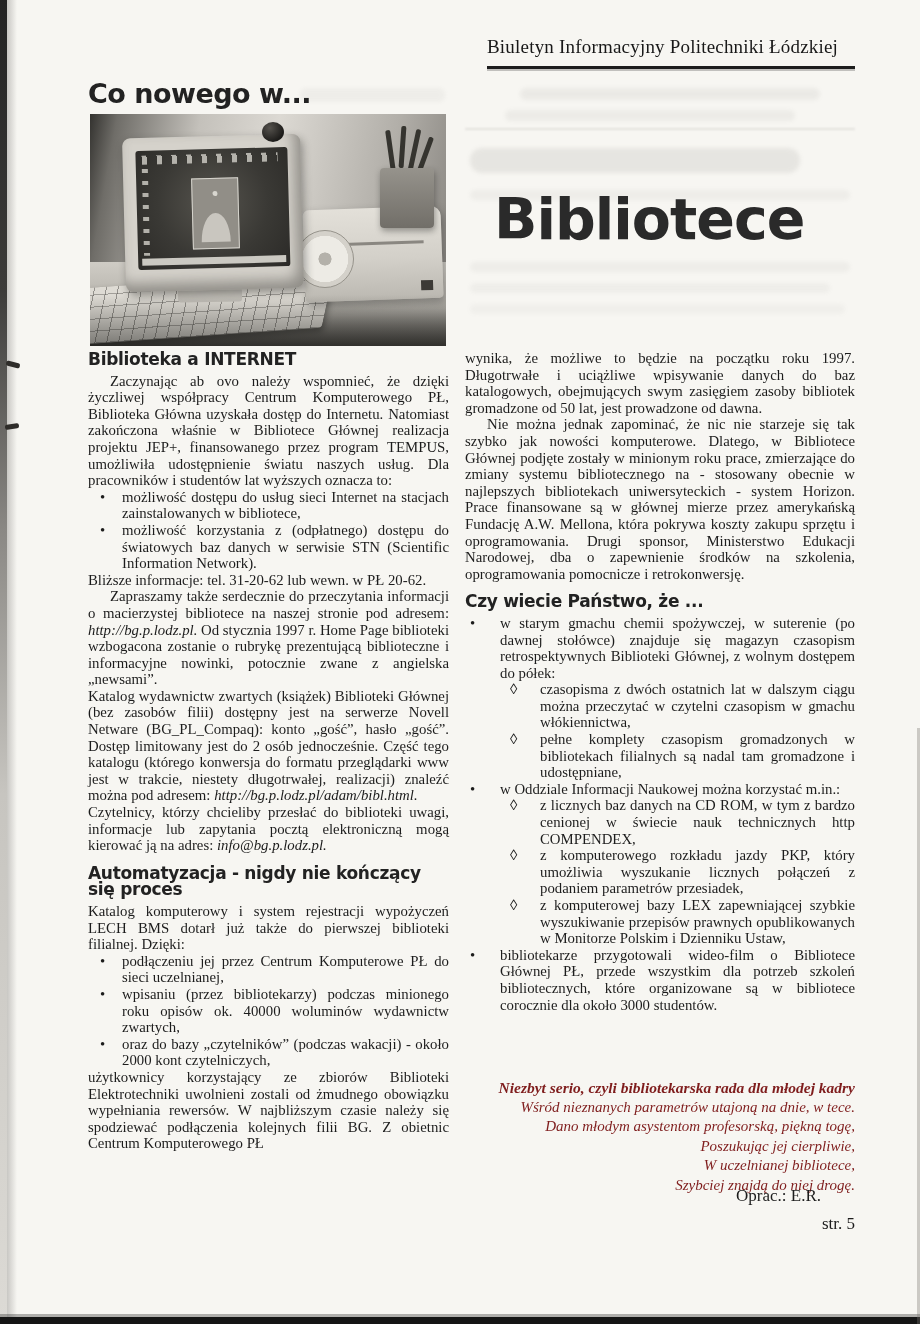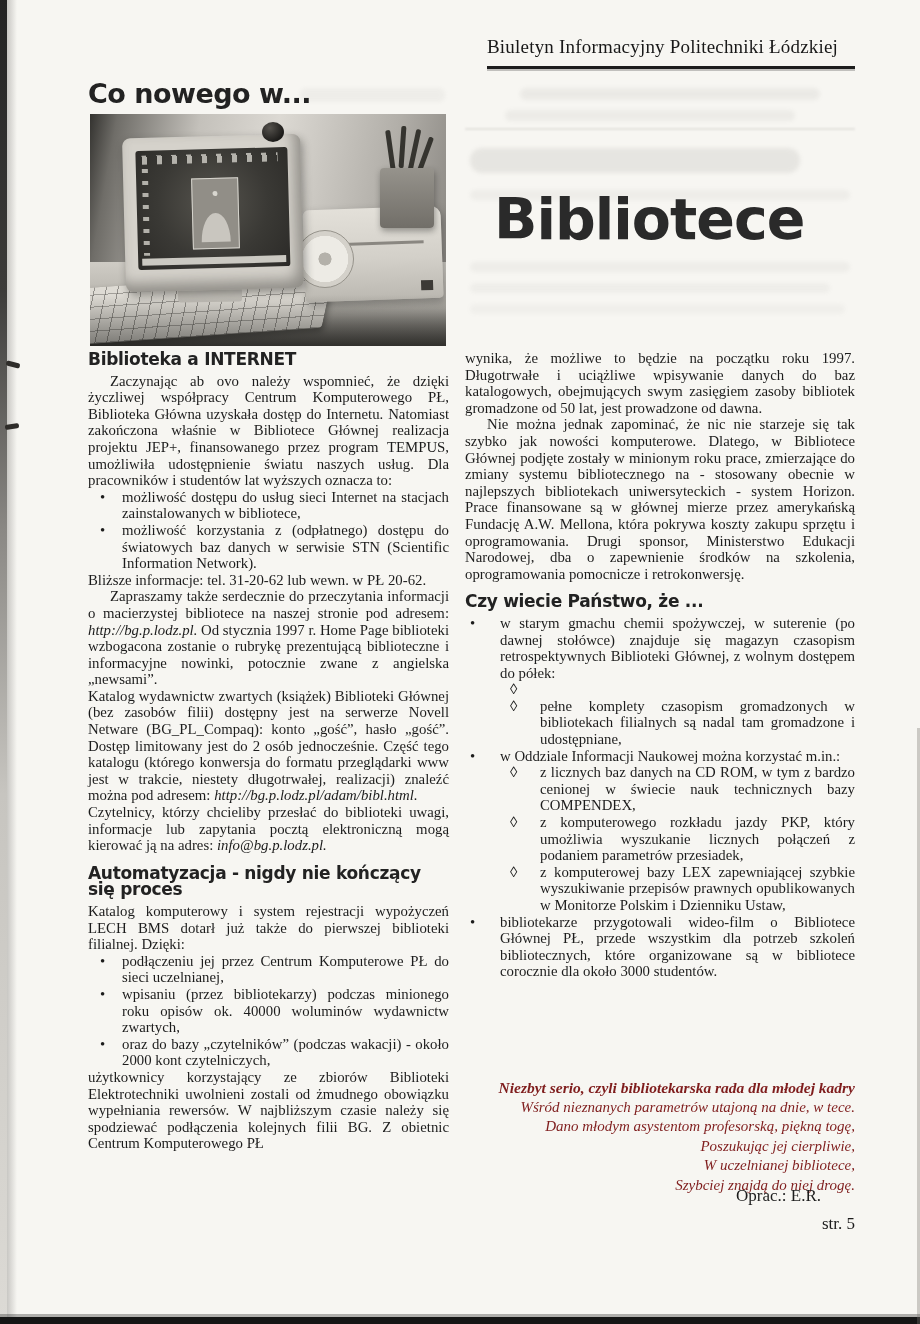--- a/index.html
+++ b/index.html
@@ -191,32 +191,33 @@
   <div class="col right-col">
     <p>wynika, że możliwe to będzie na początku roku 1997. Długotrwałe i uciążliwe wpisywanie danych do baz katalogowych, obejmujących swym zasięgiem zasoby bibliotek gromadzone od 50 lat, jest prowadzone od dawna.</p>
     <p class="indent">Nie można jednak zapominać, że nic nie starzeje się tak szybko jak nowości komputerowe. Dlatego, w Bibliotece Głównej podjęte zostały w minionym roku prace, zmierzające do zmiany systemu bibliotecznego na - stosowany obecnie w najlepszych bibliotekach uniwersyteckich - system Horizon. Prace finansowane są w głównej mierze przez amerykańską Fundację A.W. Mellona, która pokrywa koszty zakupu sprzętu i oprogramowania. Drugi sponsor, Ministerstwo Edukacji Narodowej, dba o zapewnienie środków na szkolenia, oprogramowania pomocnicze i retrokonwersję.</p>
     <div class="shead mt">Czy wiecie Państwo, że ...</div>
     <div class="li">
       <span class="mk">•</span>
       <span class="tx">w starym gmachu chemii spożywczej, w suterenie (po dawnej stołówce) znajduje się magazyn czasopism retrospektywnych Biblioteki Głównej, z wolnym dostępem do półek:</span>
     </div>
     <div class="li sub">
       <span class="mk">◊</span>
+      <span class="tx">czasopisma z dwóch ostatnich lat w dalszym ciągu można przeczytać w czytelni czasopism w gmachu włókiennictwa,</span>
     </div>
     <div class="li sub">
       <span class="mk">◊</span>
       <span class="tx">pełne komplety czasopism gromadzonych w bibliotekach filialnych są nadal tam gromadzone i udostępniane,</span>
     </div>
     <div class="li">
       <span class="mk">•</span>
       <span class="tx">w Oddziale Informacji Naukowej można korzystać m.in.:</span>
     </div>
     <div class="li sub">
       <span class="mk">◊</span>
-      <span class="tx">z licznych baz danych na CD ROM, w tym z bardzo cenionej w świecie nauk technicznych bazy COMPENDEX,</span>
+      <span class="tx">z licznych baz danych na CD ROM, w tym z bardzo cenionej w świecie nauk technicznych http COMPENDEX,</span>
     </div>
     <div class="li sub">
       <span class="mk">◊</span>
       <span class="tx">z komputerowego rozkładu jazdy PKP, który umożliwia wyszukanie licznych połączeń z podaniem parametrów przesiadek,</span>
     </div>
     <div class="li sub">
       <span class="mk">◊</span>
       <span class="tx">z komputerowej bazy LEX zapewniającej szybkie wyszukiwanie przepisów prawnych opublikowanych w Monitorze Polskim i Dzienniku Ustaw,</span>
     </div>
     <div class="li">

